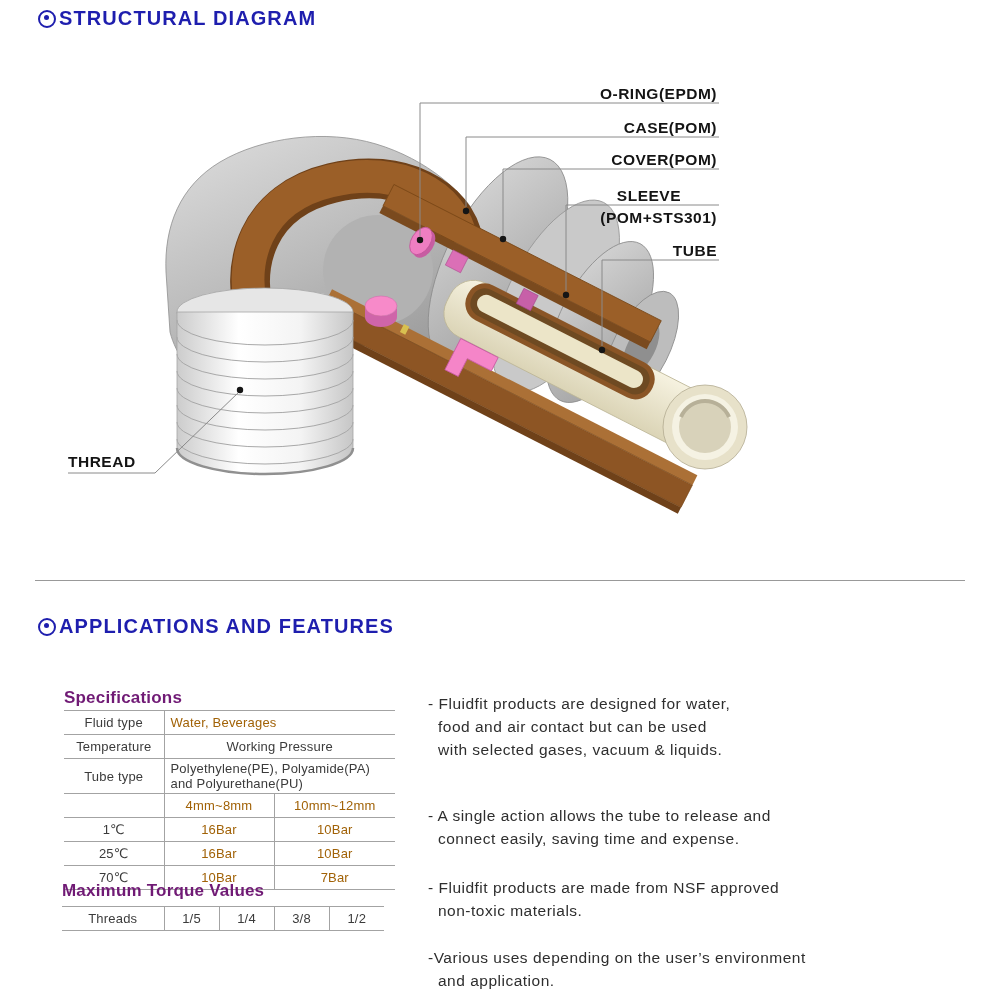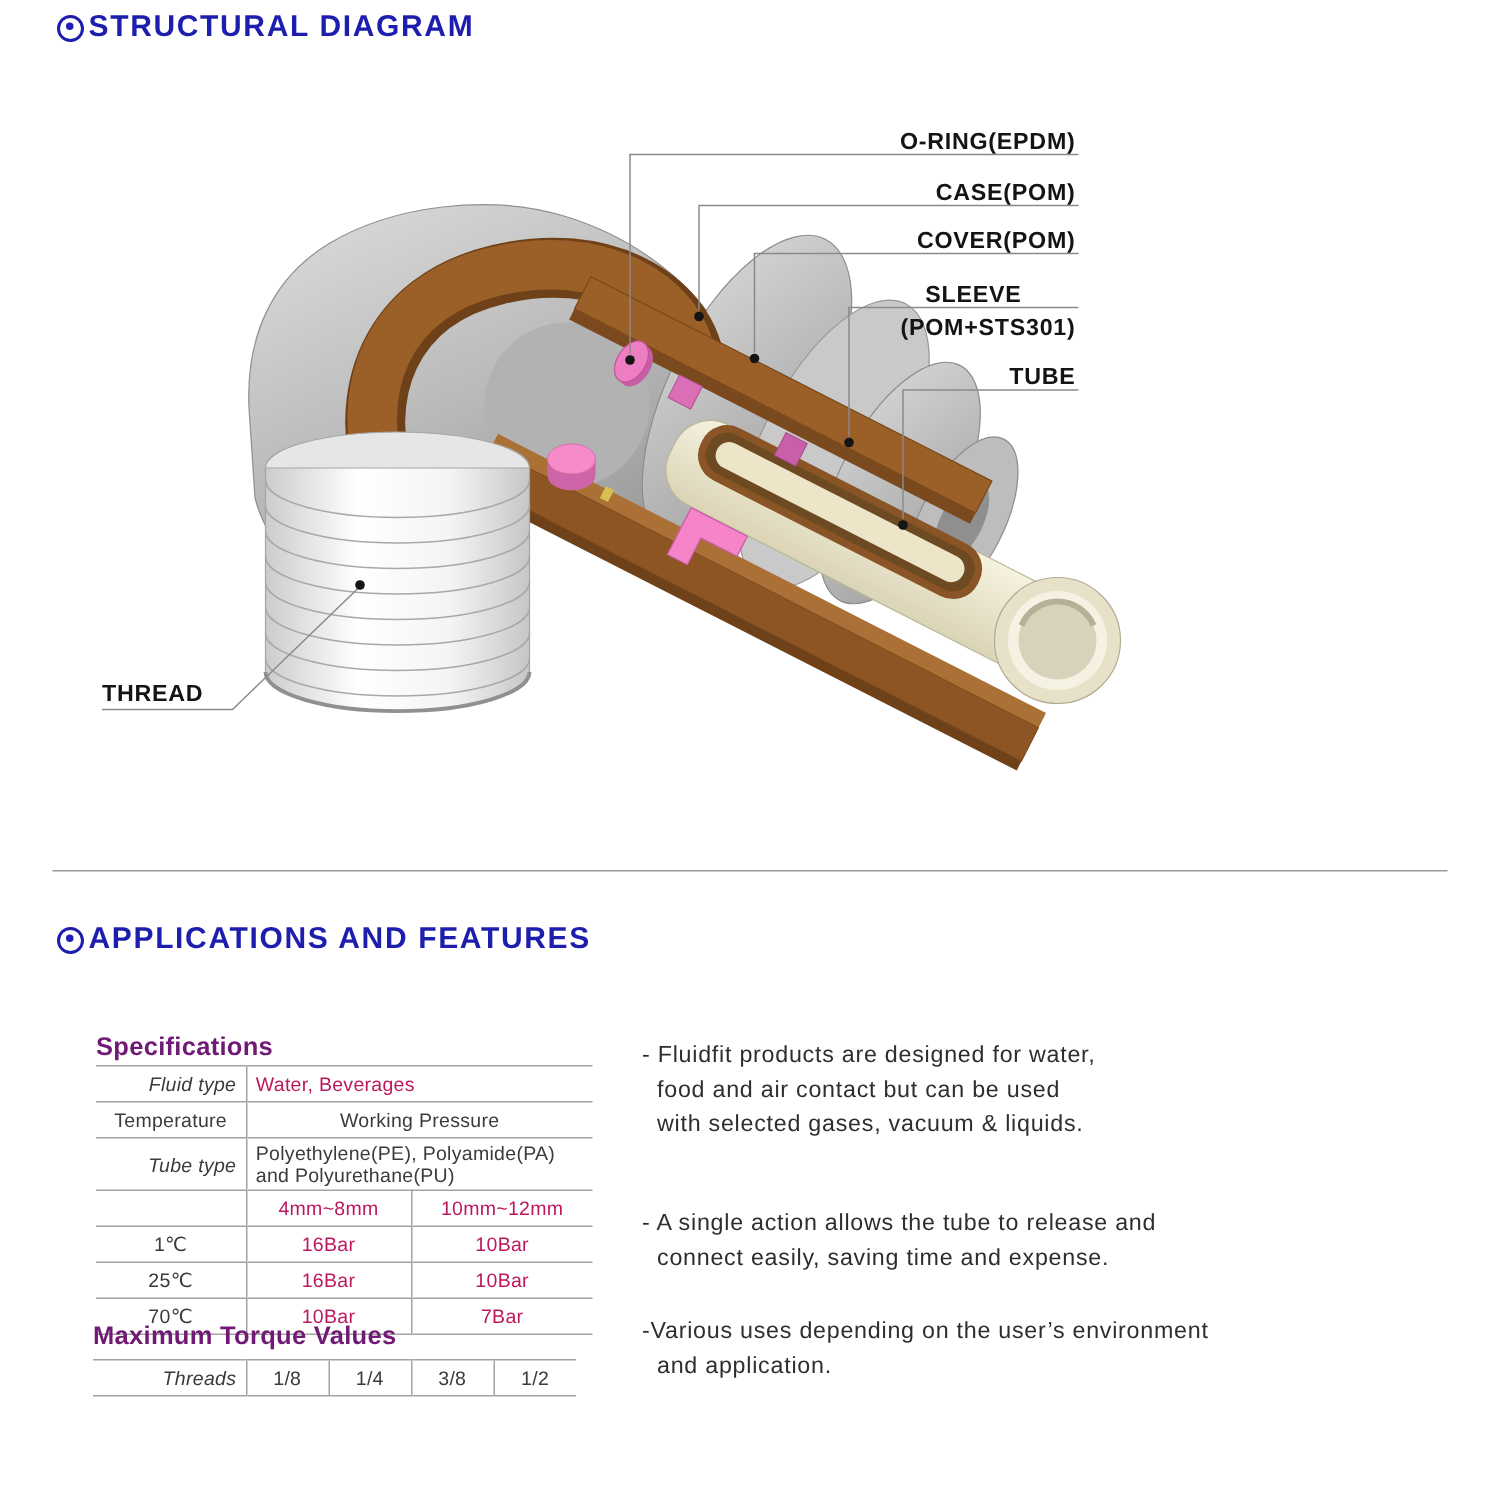--- a/index.html
+++ b/index.html
@@ -16,22 +16,22 @@
 
   .tbl-title{color:#701a75;font-size:17px;font-weight:bold;letter-spacing:.2px;line-height:20px;}
   .spec-block{position:absolute;left:64px;top:688px;}
   .torque-block{position:absolute;left:62px;top:881px;}
   table.dt{border-collapse:collapse;table-layout:fixed;margin-top:2px;
            font-size:13px;color:#3b3b3b;letter-spacing:.2px;}
   table.dt td{border-bottom:1px solid #a3a3a3;padding:2px 6px;height:19px;vertical-align:middle;}
   table.dt tr:first-child td{border-top:1px solid #a3a3a3;}
   table.dt td + td{border-left:1px solid #a3a3a3;}
   td.c{text-align:center;}
-  td.l{text-align:right;padding-left:10px;font-style:italic;}
-  .blue{color:#be185d;}
+  td.l{text-align:center;padding-left:10px;}
+  .blue{color:#a16207;}
   .spec{width:331px;}
   .torque{width:322px;}
 
   .features{position:absolute;left:428px;top:692px;width:520px;}
   .bullet{white-space:pre-line;padding-left:10px;text-indent:-10px;
           font-size:15.5px;line-height:23px;color:#2e2e2e;letter-spacing:.5px;}
   .bullet.b1{margin-bottom:43px;}
   .bullet.b2{margin-bottom:26px;}
   .bullet.b3{margin-bottom:24px;}
 
@@ -230,32 +230,34 @@
       <colgroup>
           <col style="width:102px">
           <col style="width:55px">
           <col style="width:55px">
           <col style="width:55px">
           <col style="width:55px">
         </colgroup>
       <tbody>
           <tr>
         <td class="l">Threads</td>
-        <td class="c">1/8</td>
+        <td class="c">1/5</td>
         <td class="c">1/4</td>
         <td class="c">3/8</td>
         <td class="c">1/2</td>
       </tr>
     </tbody>
       </table>
   </div>
 
   <div class="features">
     <div class="bullet b1">- Fluidfit products are designed for water,
 food and air contact but can be used
 with selected gases, vacuum &amp; liquids.</div>
     <div class="bullet b2">- A single action allows the tube to release and
 connect easily, saving time and expense.</div>
+    <div class="bullet b3">- Fluidfit products are made from NSF approved
+non-toxic materials.</div>
     <div class="bullet b4">-Various uses depending on the user’s environment
 and application.</div>
   </div>
 
 </div>
 
 </body></html>

